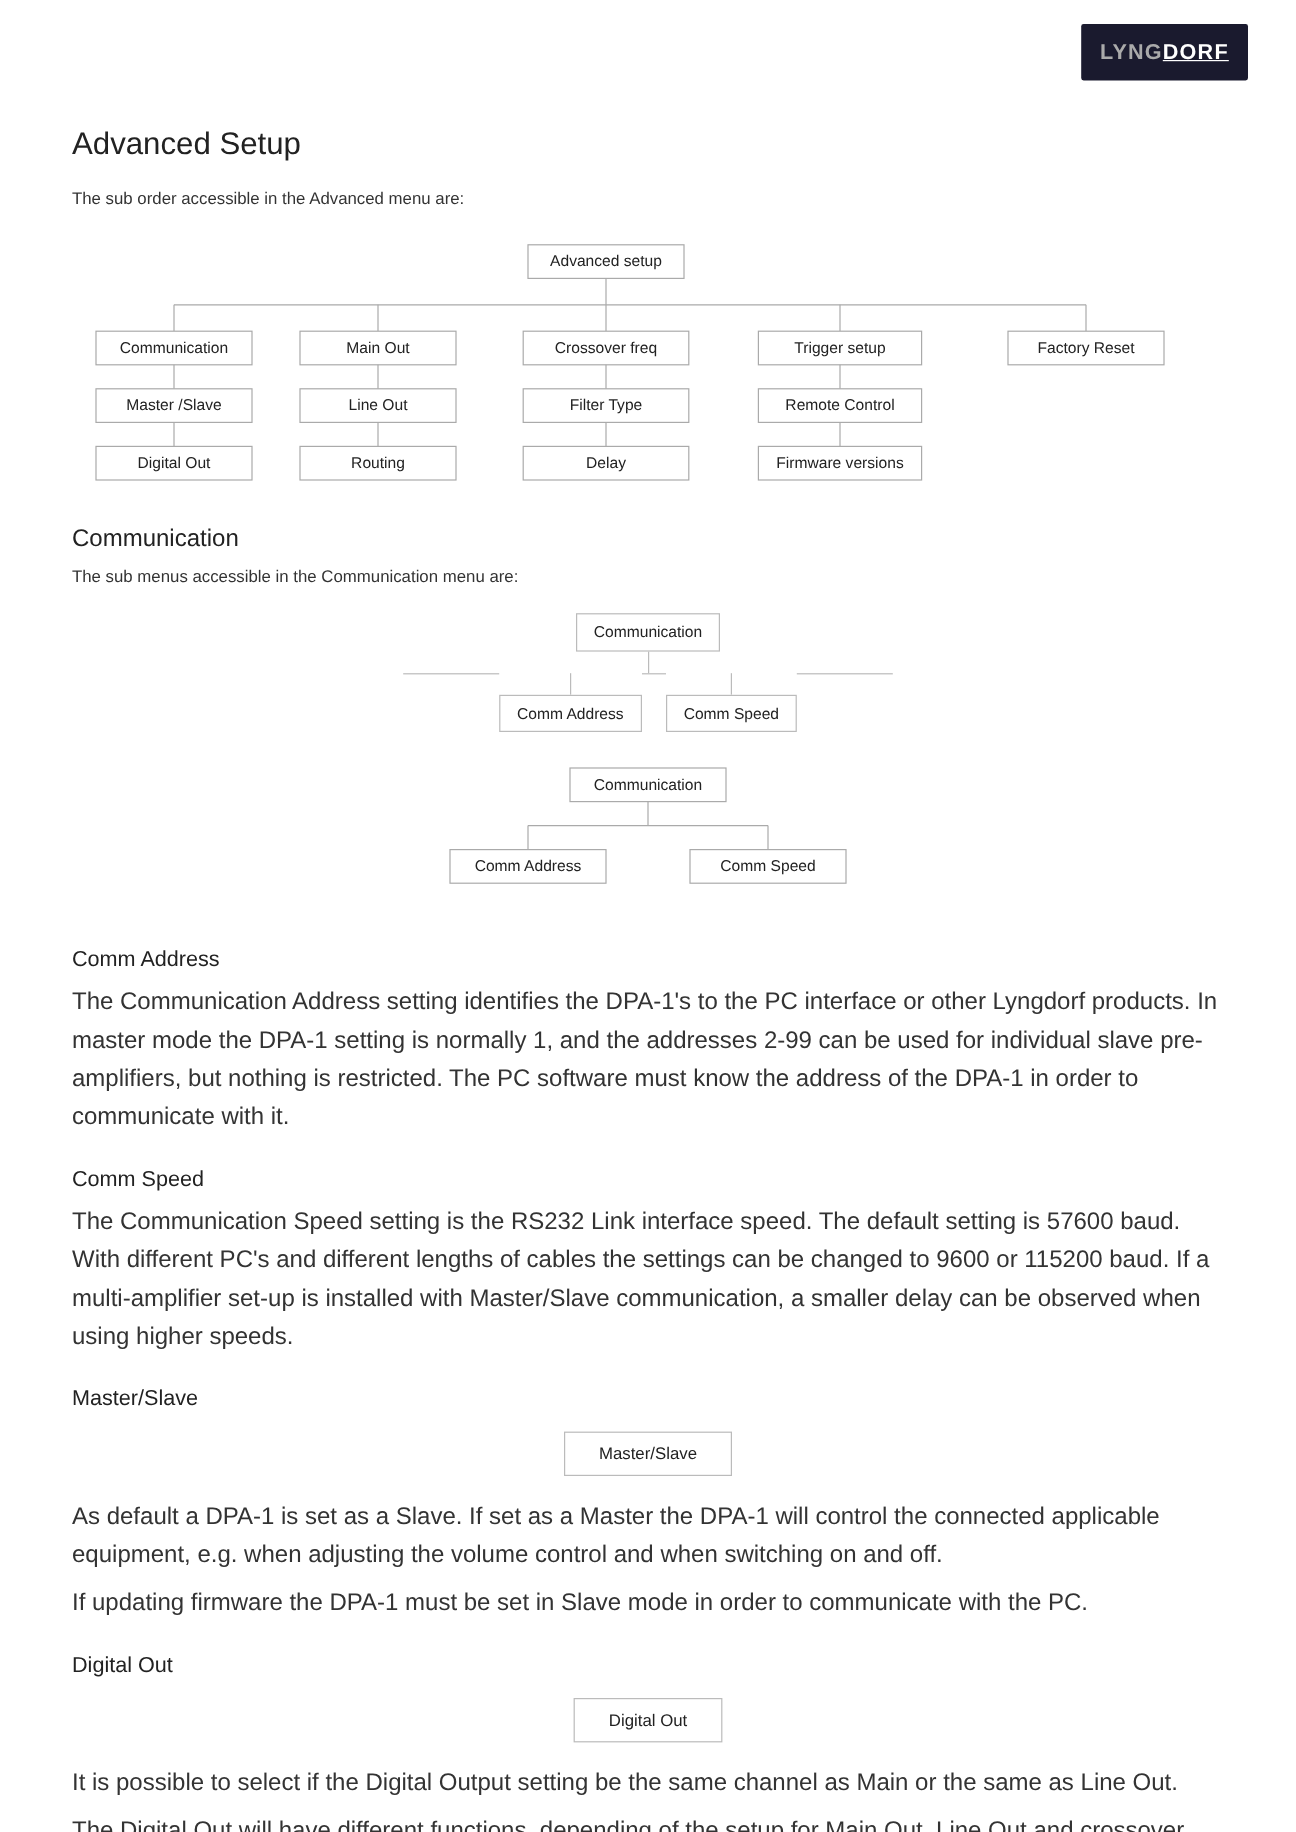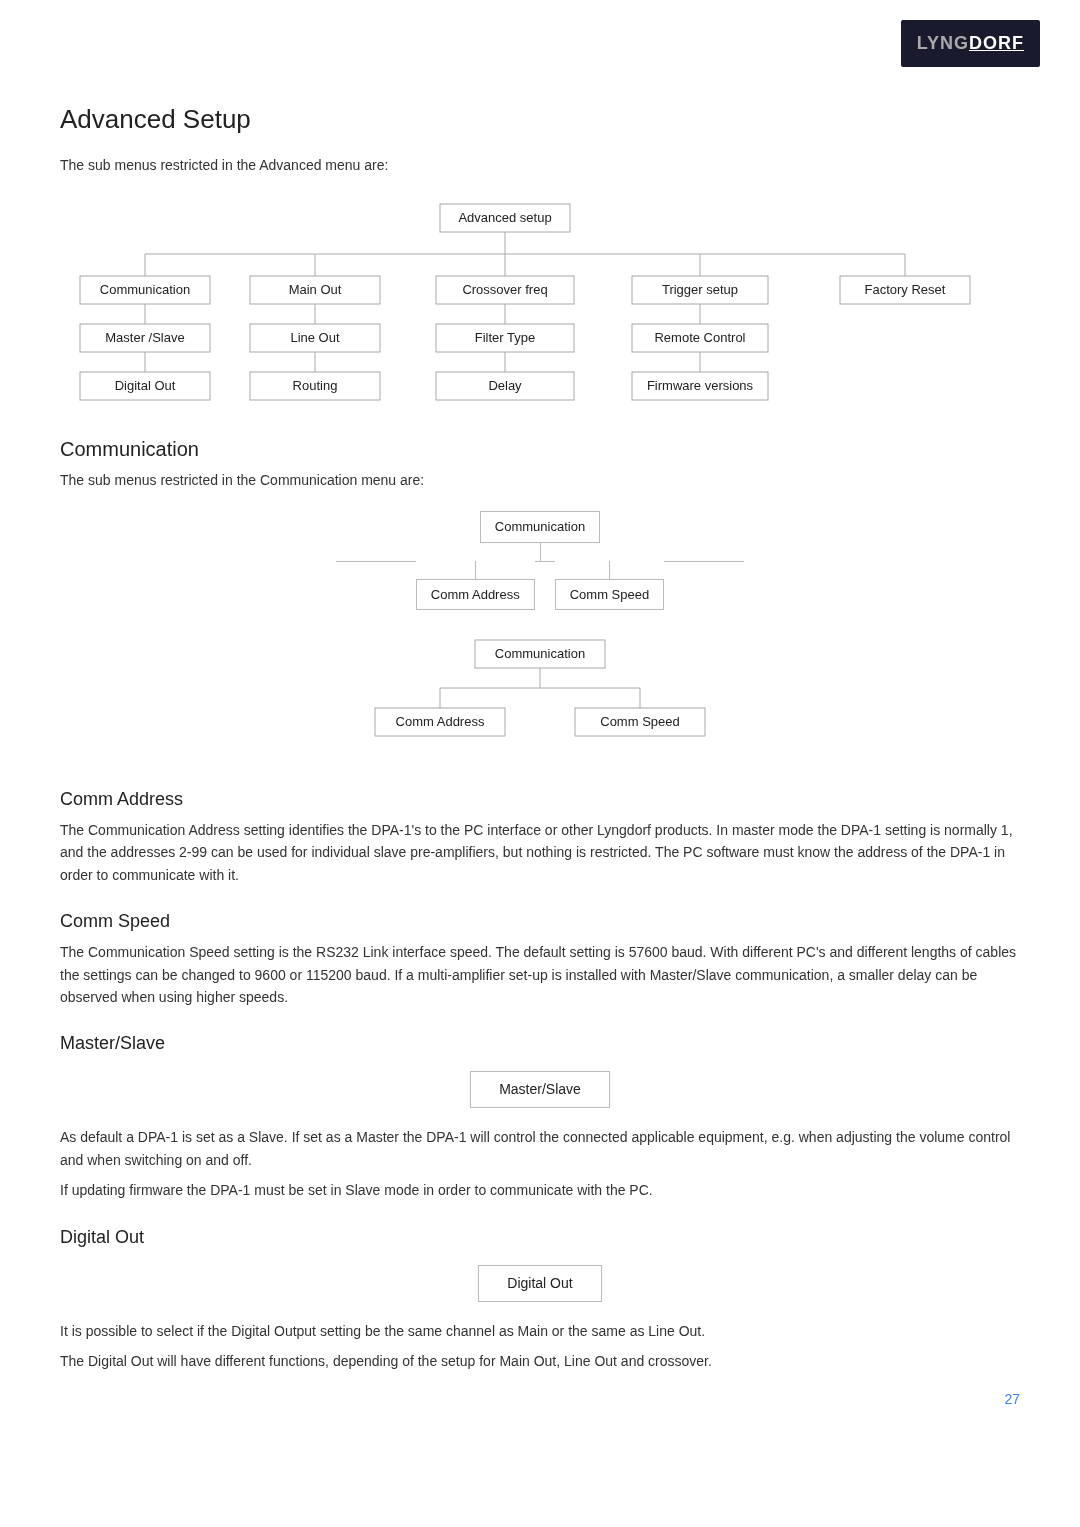--- a/index.html
+++ b/index.html
@@ -63,21 +63,21 @@
       color: #222;
     }
     h3.subsection-title {
       font-size: 18px;
       font-weight: 400;
       margin-top: 22px;
       margin-bottom: 6px;
       color: #222;
     }
     p.body-text {
-      font-size: 14px;
+      font-size: 20px;
       color: #333;
       margin-bottom: 8px;
       line-height: 1.6;
     }
 
     .page-number {
       position: absolute;
       bottom: 30px;
       right: 60px;
       font-size: 14px;
@@ -109,21 +109,21 @@
 
 <div class="logo-area">
   <div class="logo-box">
     <span class="logo-lyng">LYNG</span>
       <span class="logo-dorf">DORF</span>
   </div>
 </div>
 
 <h1 class="page-title">Advanced Setup</h1>
 
-<p class="intro-text">The sub menus restricted in the Advanced menu are:</p>
+<p class="intro-text">The sub order accessible in the Advanced menu are:</p>
 
 <div class="tree-svg-wrap">
   <svg width="960" height="210" viewBox="0 0 960 210" xmlns="http://www.w3.org/2000/svg">
 
     <rect x="380" y="8" width="130" height="28" fill="white" stroke="#aaa" stroke-width="1"></rect>
     <text x="445" y="26" text-anchor="middle" font-size="13" fill="#222">Advanced setup</text>
 
     <line x1="445" y1="36" x2="445" y2="58" stroke="#aaa" stroke-width="1"></line>
 
     <line x1="85" y1="58" x2="845" y2="58" stroke="#aaa" stroke-width="1"></line>
@@ -179,21 +179,21 @@
 
     <rect x="376" y="176" width="138" height="28" fill="white" stroke="#aaa" stroke-width="1"></rect>
     <text x="445" y="194" text-anchor="middle" font-size="13" fill="#222">Delay</text>
 
     <rect x="572" y="176" width="136" height="28" fill="white" stroke="#aaa" stroke-width="1"></rect>
     <text x="640" y="194" text-anchor="middle" font-size="13" fill="#222">Firmware versions</text>
   </svg>
 </div>
 
 <h2 class="section-title">Communication</h2>
-<p class="intro-text">The sub menus restricted in the Communication menu are:</p>
+<p class="intro-text">The sub menus accessible in the Communication menu are:</p>
 
 <div class="small-diagram">
   <div class="node-box">Communication</div>
   <div class="v-line"></div>
 
   <div style="display:flex;flex-direction:row;align-items:flex-start;">
 
     <div style="display:flex;flex-direction:column;align-items:flex-end;">
       <div style="width:80px;height:1px;background:#bbb;margin-top:0;"></div>
     </div>

